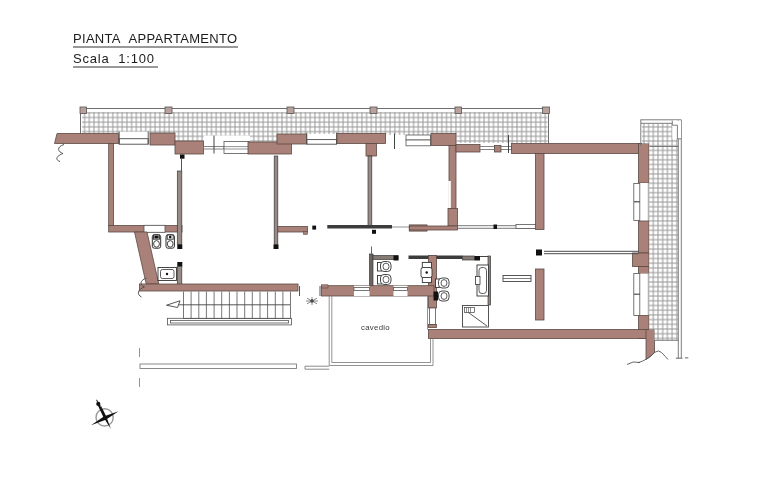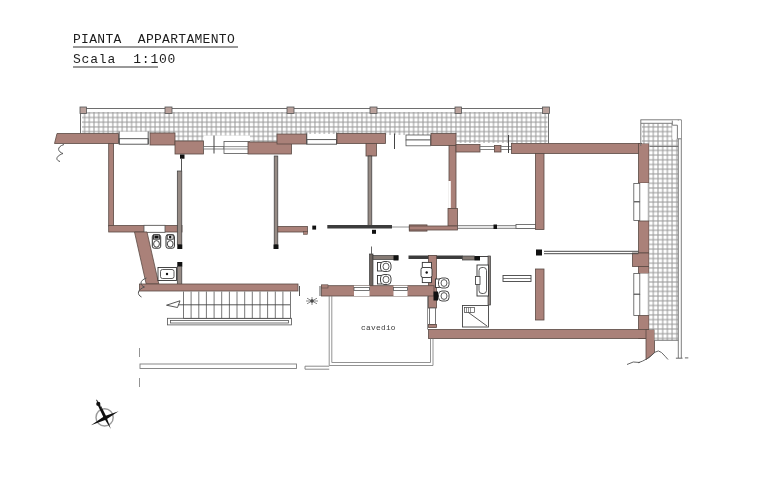--- a/index.html
+++ b/index.html
@@ -1,17 +1,17 @@
 <!DOCTYPE html>
 <html><head>
 <meta charset="utf-8">
 <style>
   html,body{margin:0;padding:0;background:#ffffff;}
   .page{position:relative;width:764px;height:492px;background:#fff;overflow:hidden;
-        font-family:Liberation Mono, monospace;}
+        font-family:Liberation Sans, sans-serif;}
   svg{position:absolute;left:0;top:0;}
 </style>
 </head>
 <body>
 <div class="page">
 <svg width="764" height="492" viewBox="0 0 764 492">
 <defs>
   <pattern id="tile" width="4.7" height="4.7" patternUnits="userSpaceOnUse">
     <rect width="4.7" height="4.7" fill="#ffffff"></rect>
     <path d="M0,0.35 H4.7 M0,4.35 H4.7 M0.35,0 V4.7 M4.35,0 V4.7" stroke="#9b9b9b" stroke-width="0.6" fill="none"></path>

